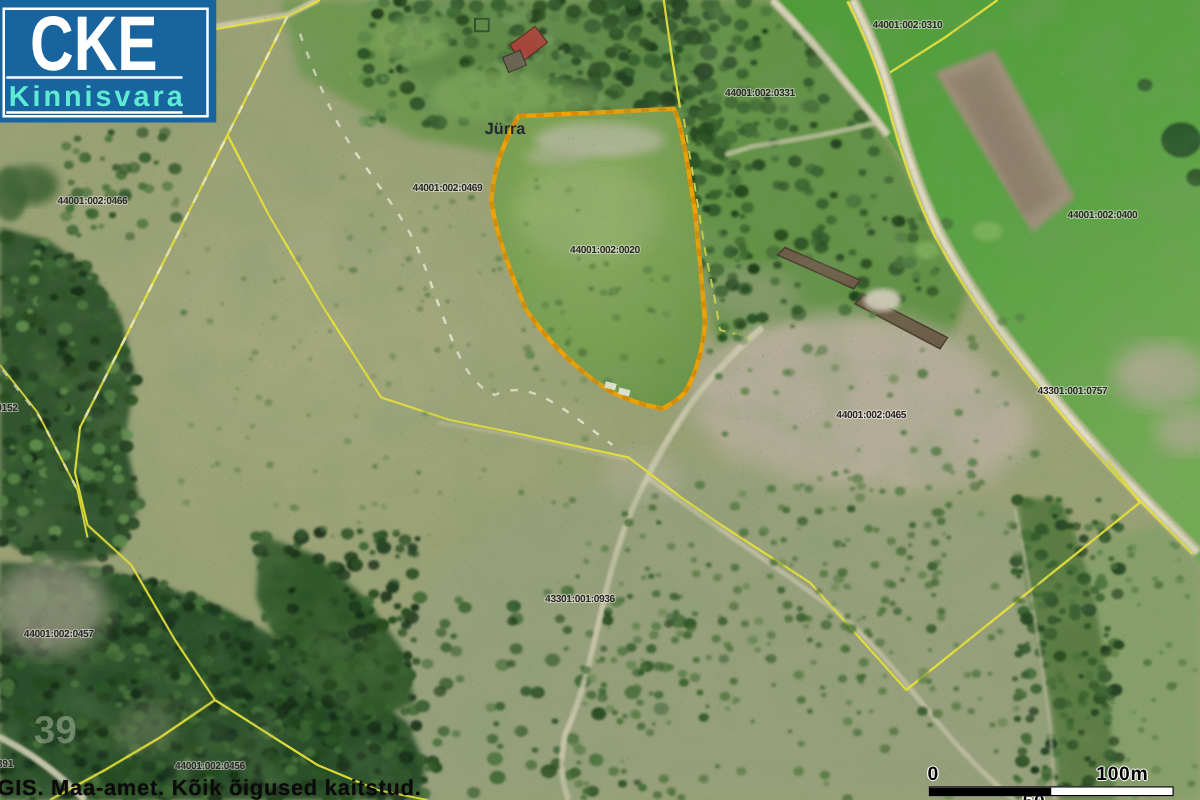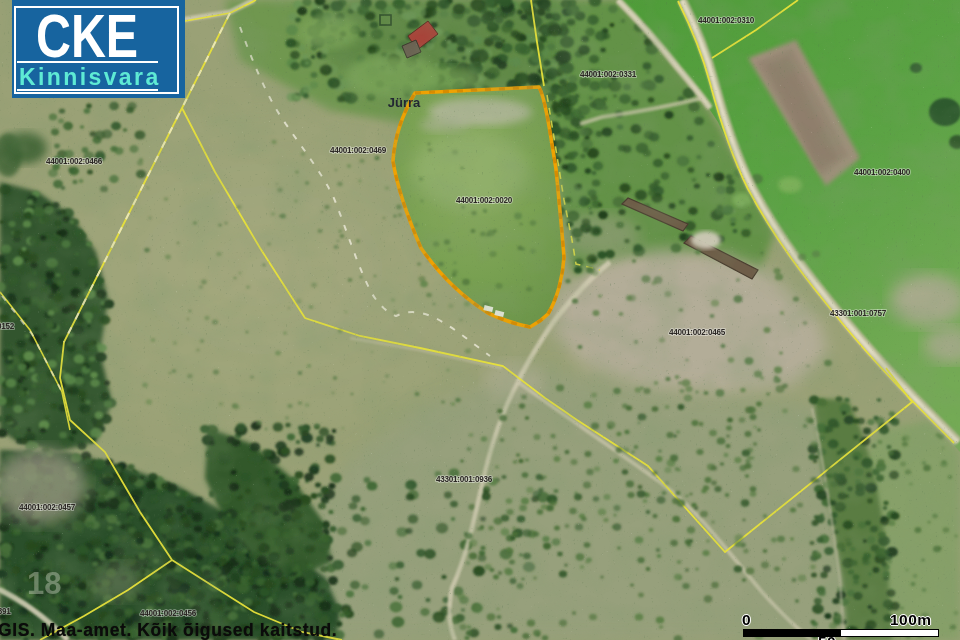--- a/index.html
+++ b/index.html
@@ -1,18 +1,18 @@
 <!DOCTYPE html>
 <html><head>
 <meta charset="utf-8">
 <style>
 html,body{margin:0;padding:0;background:#777;}
 #map{position:relative;width:960px;height:640px;overflow:hidden;font-family:"Liberation Sans",sans-serif;}
 #map svg{position:absolute;left:0;top:0;}
-.logo{position:absolute;left:0;top:0;width:173px;height:98px;background:#17649f;margin-left:12px;}
+.logo{position:absolute;left:0;top:0;width:173px;height:98px;background:#17649f;}
 .logo .frame{position:absolute;left:2px;top:6px;right:6px;bottom:4px;border:2px solid #fff;}
 .logo .cke{position:absolute;left:24px;top:5px;color:#fff;
   font-size:62px;font-weight:bold;letter-spacing:0;line-height:1;transform:scale(0.78,1);transform-origin:0 0;}
 .logo .rule{position:absolute;left:5px;top:61px;width:141px;height:2px;background:#fff;}
 .logo .kin{position:absolute;left:7px;top:66px;color:#5eead4;
   font-size:23px;font-weight:bold;letter-spacing:2.4px;line-height:1;}
 .logo .rule2{position:absolute;left:5px;top:89px;width:141px;height:2px;background:#fff;}
 .attr{position:absolute;left:-2px;top:620px;color:#0b0b0b;font-size:17.5px;font-weight:bold;
   letter-spacing:0.6px;white-space:nowrap;text-shadow:0 0 1px rgba(20,30,10,0.8);}
 .wm{position:absolute;left:27px;top:566px;color:#cdd4c2;opacity:0.42;font-size:31px;font-weight:bold;}
@@ -2737,23 +2737,23 @@
 <div class="logo">
   <div class="frame"></div>
   <div class="cke">CKE</div>
   <div class="rule"></div>
   <div class="kin">Kinnisvara</div>
   <div class="rule2"></div>
 </div>
 
 <div class="attr">GIS. Maa-amet. Kõik õigused kaitstud.</div>
 
-<div class="wm">18</div>
+<div class="wm">39</div>
 
 <div class="sb">
   <span class="n" style="left:4px;">0</span>
   <span class="n" style="left:80px;margin-top:22px;">50</span>
-  <span class="n" style="left:152px;">100m</span>
+  <span class="n" style="left:139px;">100m</span>
   <div class="bar">
         <div class="half"></div>
       </div>
 </div>
 </div>
 
 </body></html>

